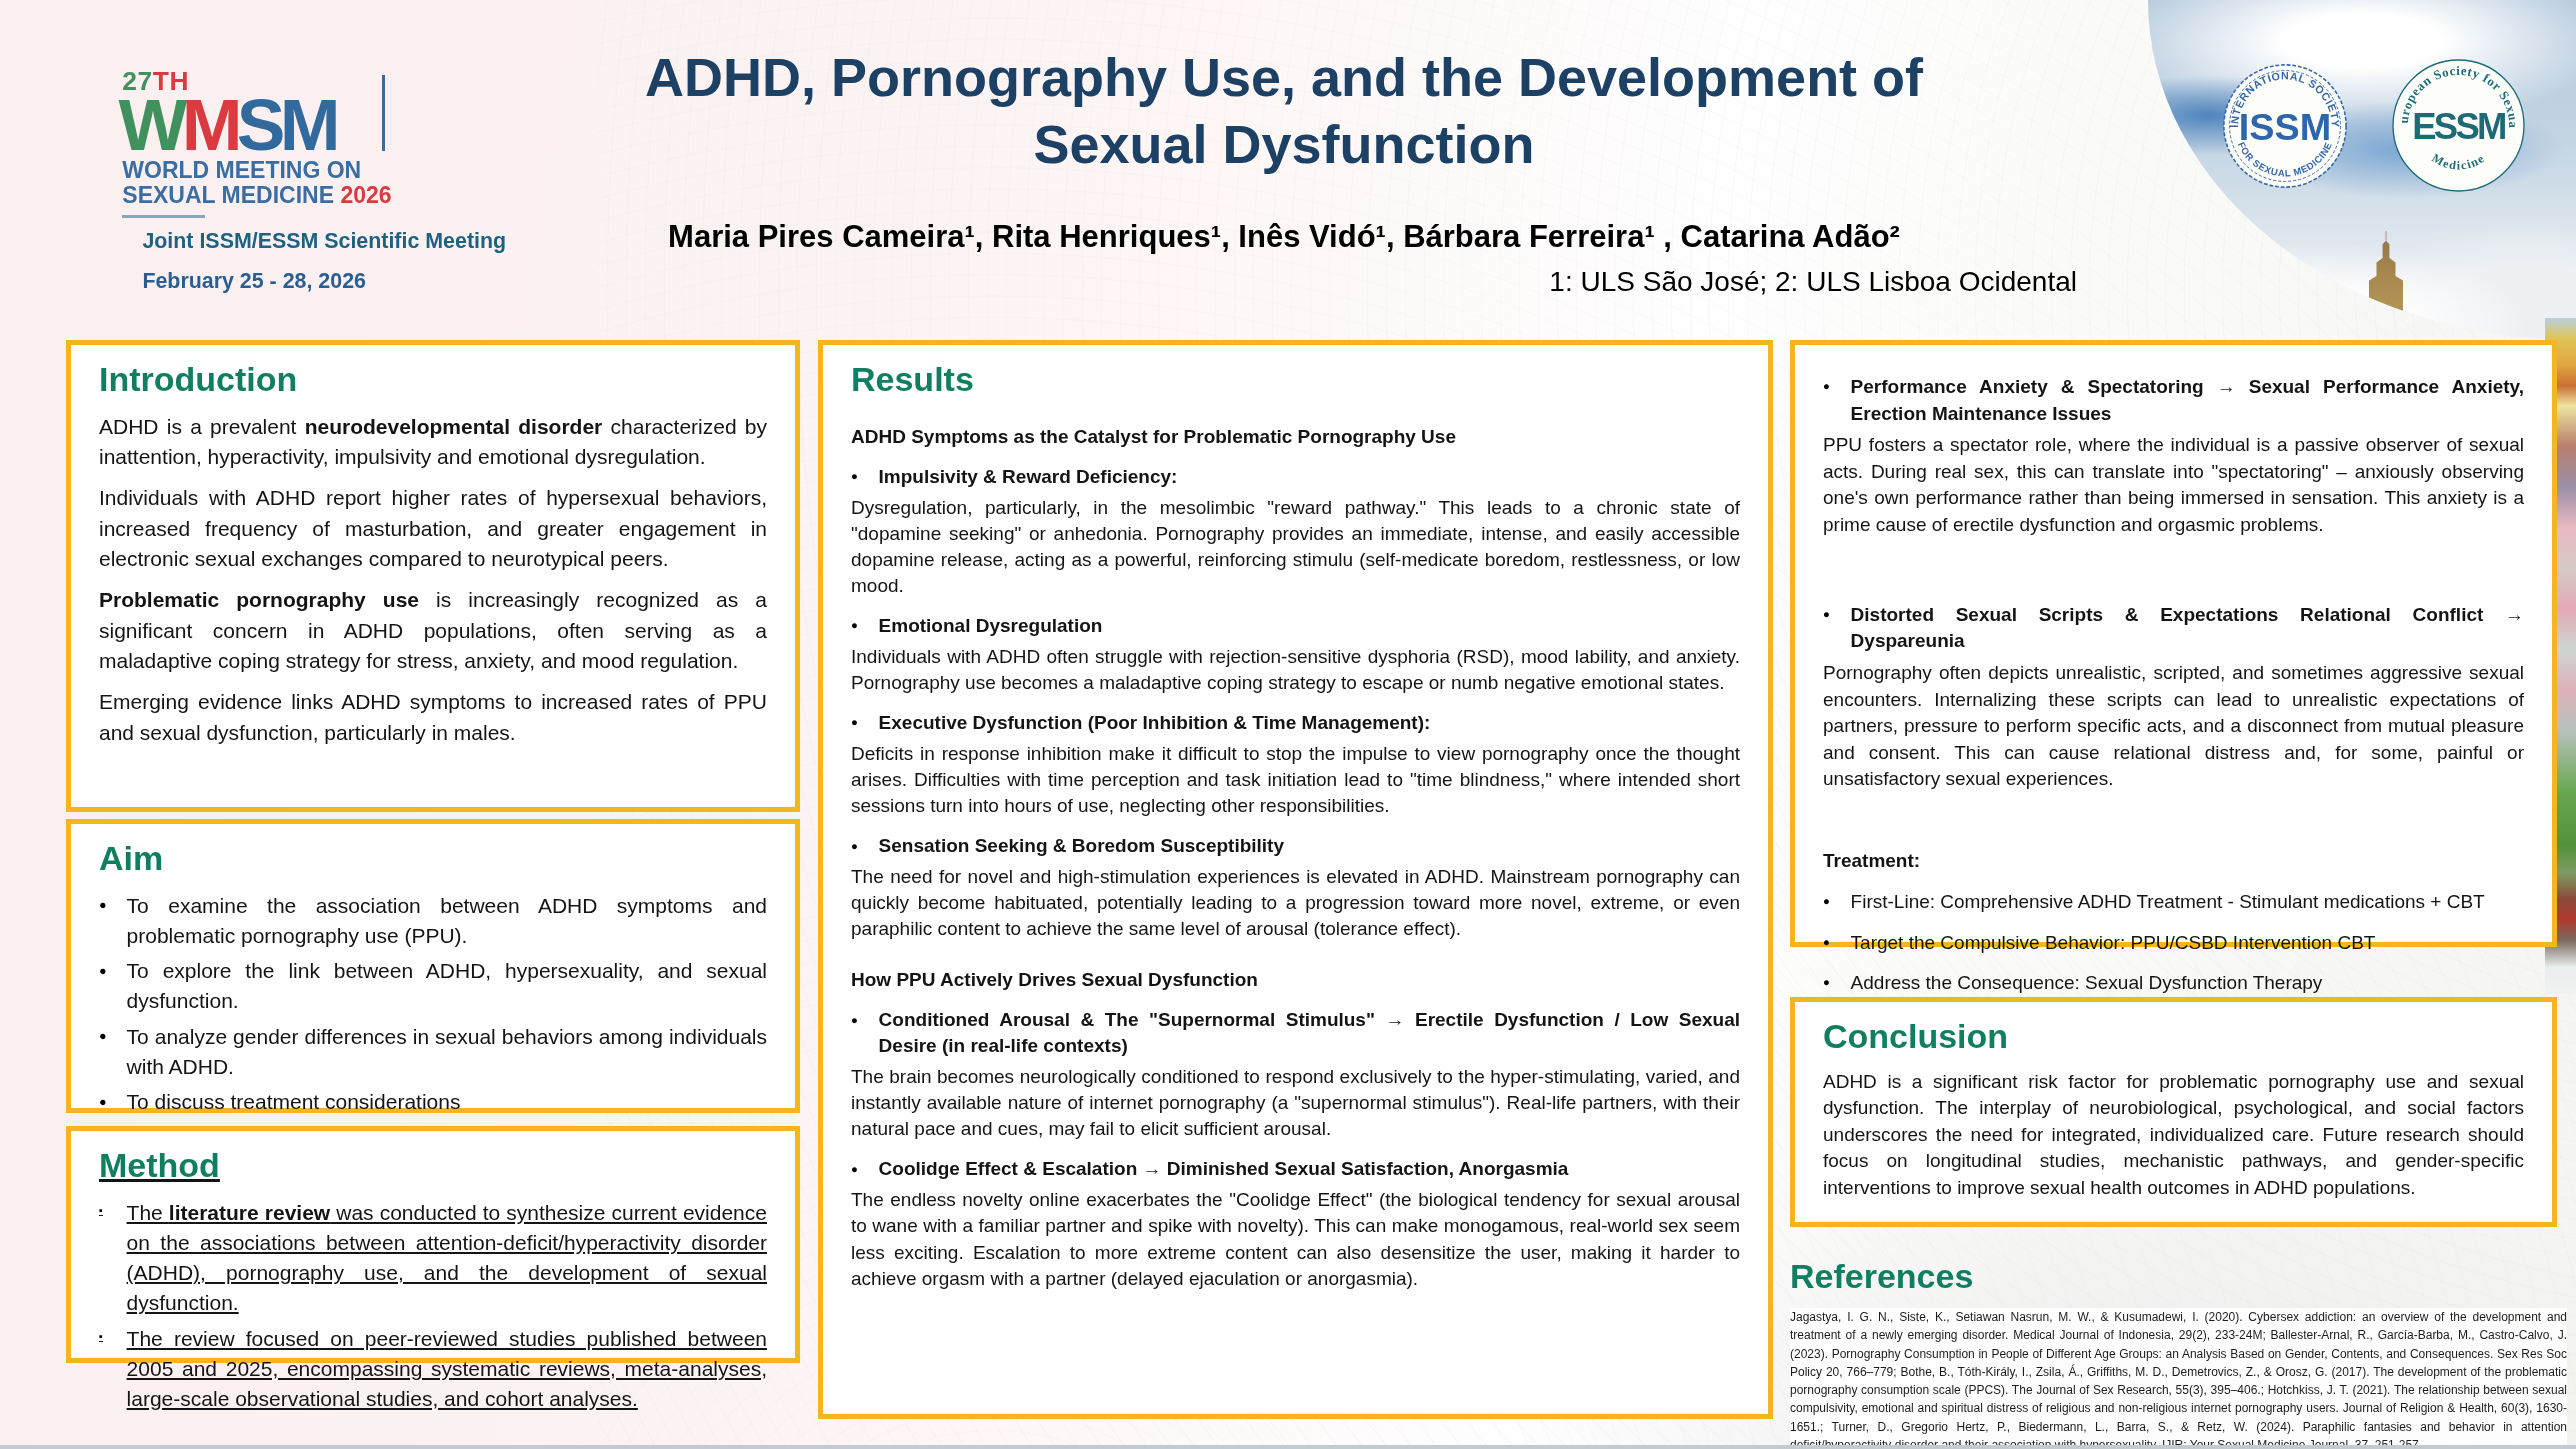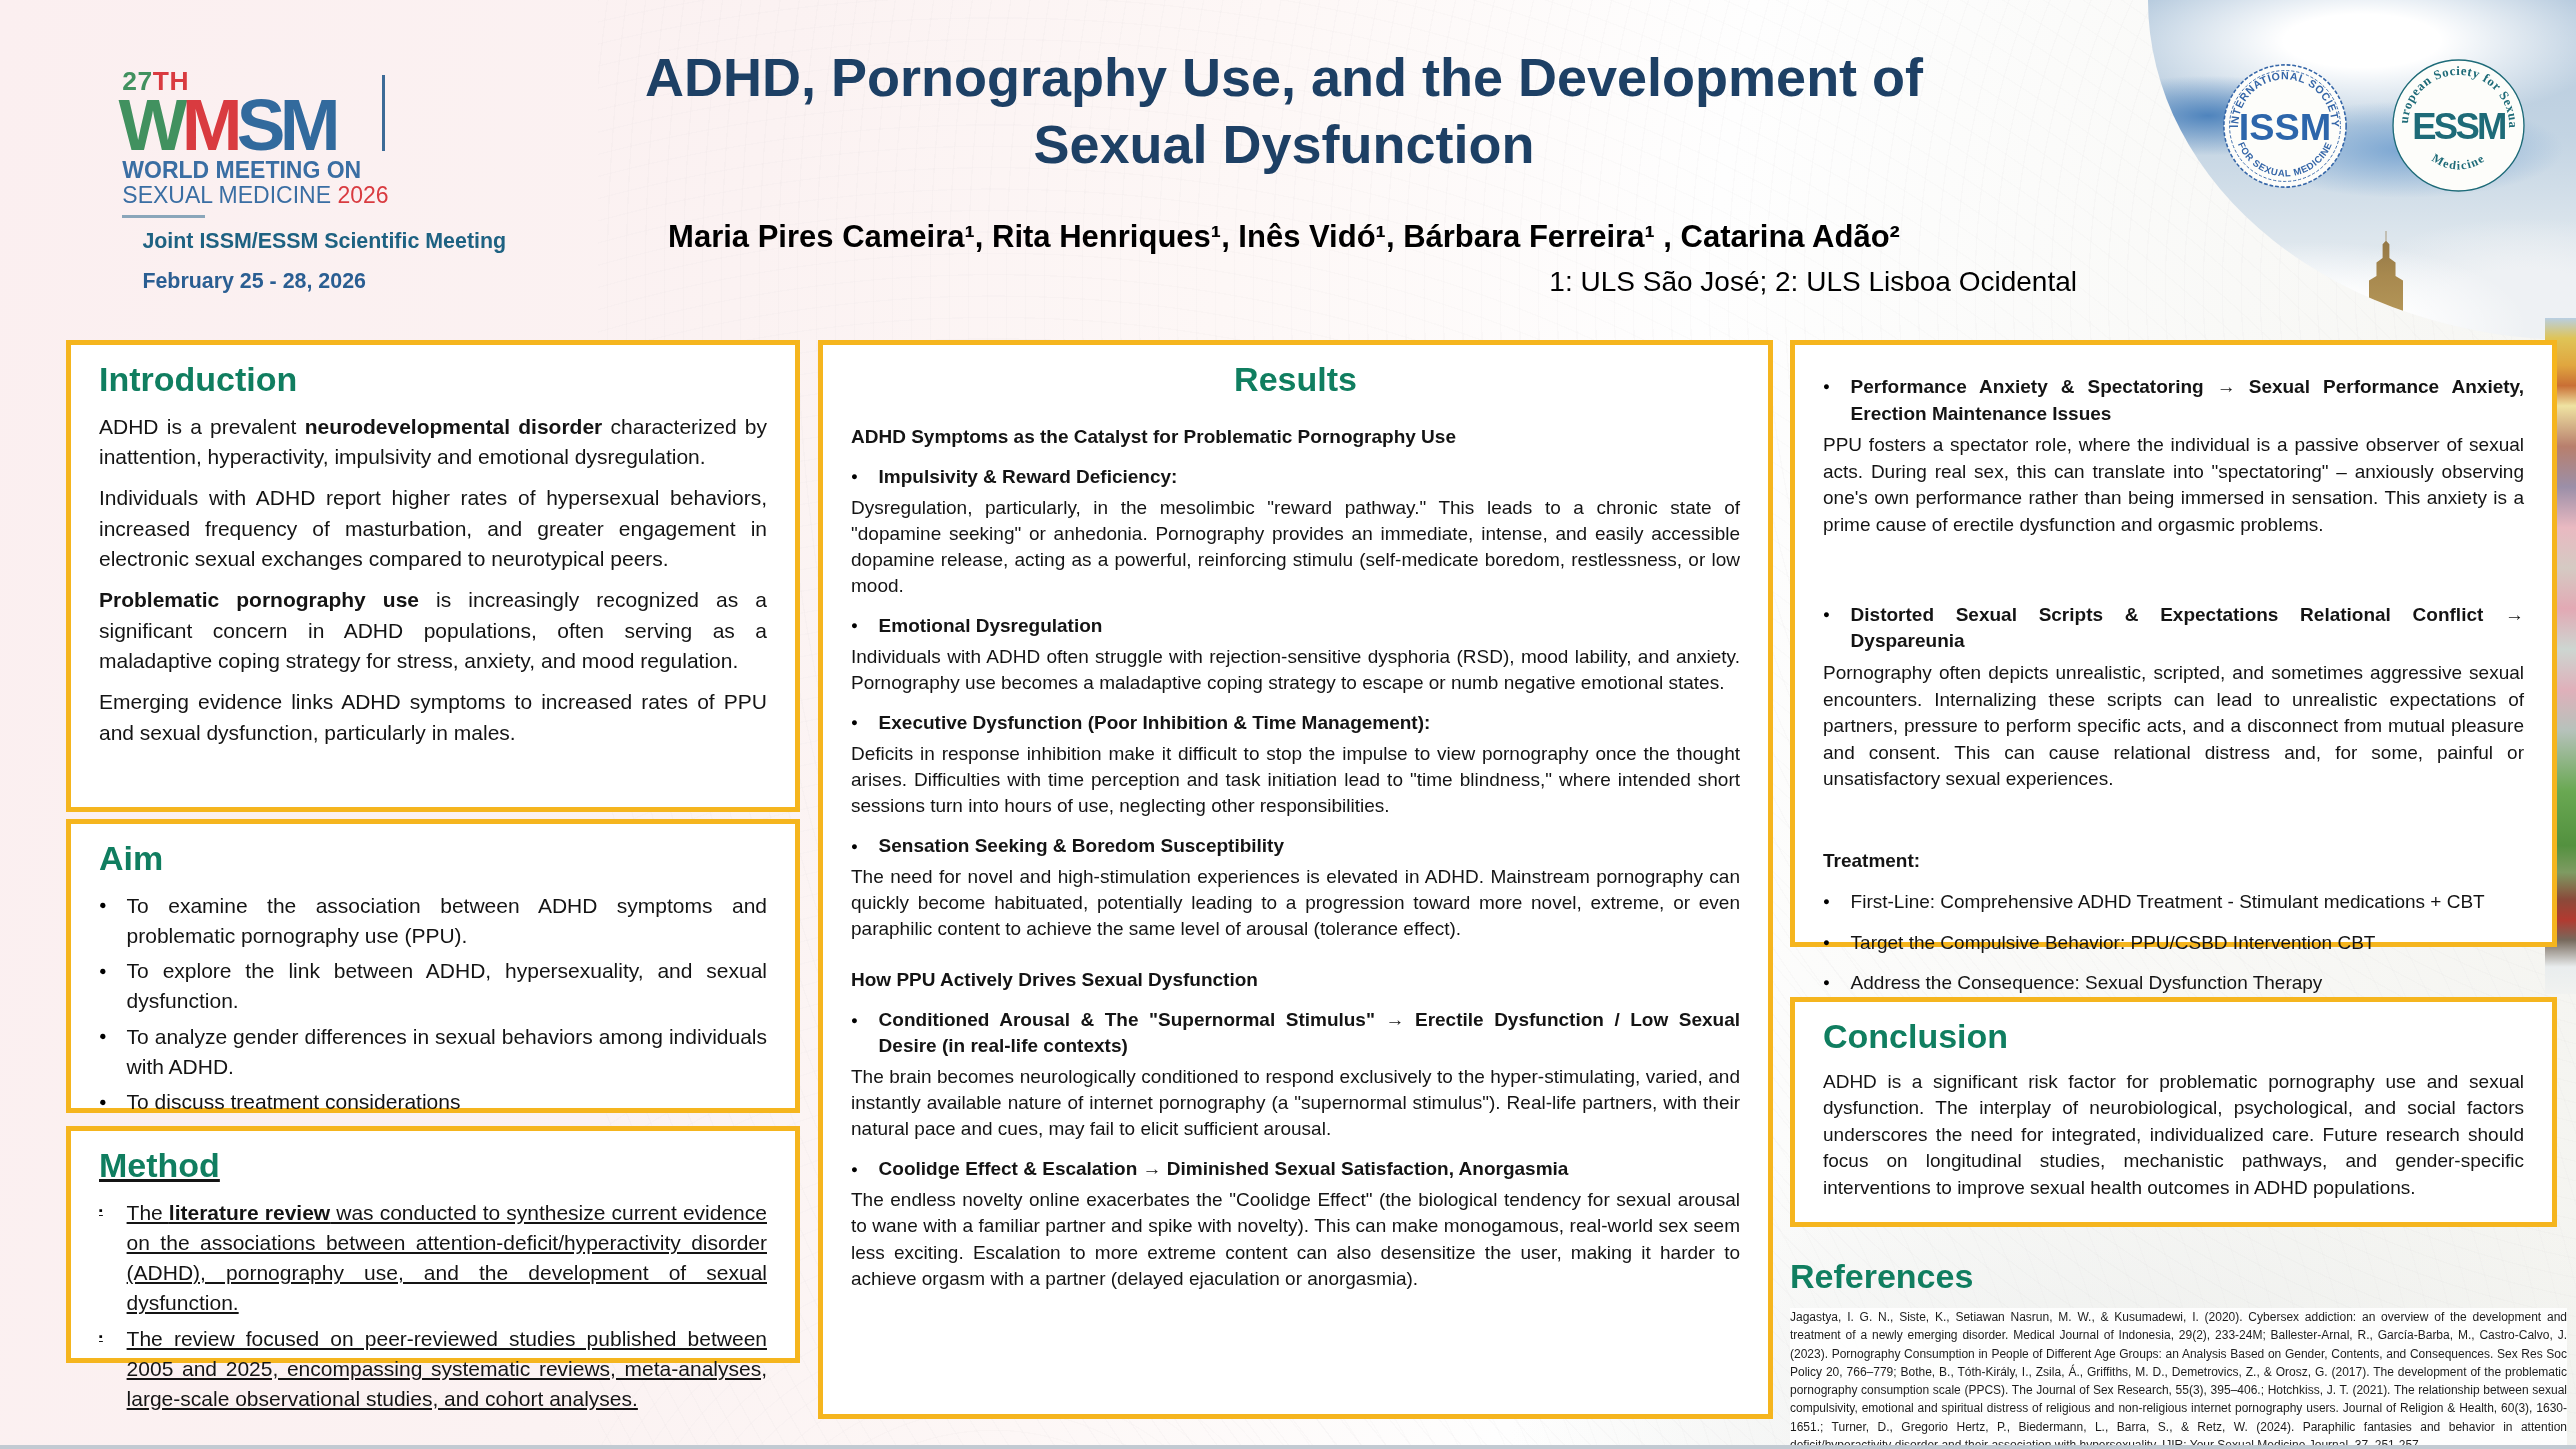--- a/index.html
+++ b/index.html
@@ -32,21 +32,21 @@
   .org-logo{position:absolute;}
   .org-logo.issm{left:74px;top:63px;width:126px;height:126px;}
   .org-logo.essm{left:243px;top:58px;width:135px;height:135px;}
 
   
   .wm-logo{position:absolute;left:116px;top:50px;width:403px;height:252px;}
   .wm-logo .l27{position:absolute;left:6.3px;top:17.6px;font-size:26.4px;font-weight:800;letter-spacing:0.6px;line-height:1;}
   .wm-logo .wmsm{position:absolute;left:2.5px;top:38px;font-size:73px;font-weight:800;letter-spacing:-5.7px;line-height:1;}
   .wm-logo .vline{position:absolute;left:266px;top:25px;width:3.1px;height:76px;background:#3c6b97;}
   .wm-logo .sub1{position:absolute;left:6.3px;top:109px;font-size:23px;font-weight:800;color:#3a6ea3;line-height:1;}
-  .wm-logo .sub2{position:absolute;left:6.3px;top:134px;font-size:23px;font-weight:400;color:#3a6ea3;line-height:1;}
+  .wm-logo .sub2{position:absolute;left:6.3px;top:134px;font-size:23px;font-weight:700;color:#3a6ea3;line-height:1;}
   .wm-logo .hline{position:absolute;left:6.3px;top:165px;width:83px;height:2.5px;background:#8aa6ba;}
   .wm-logo .meeting{position:absolute;left:26.4px;top:181px;font-size:21.4px;font-weight:800;color:#1e6282;line-height:1;}
   .wm-logo .dates{position:absolute;left:26.4px;top:221px;font-size:21.4px;font-weight:800;color:#2a5e92;line-height:1;}
   .g{color:#41915f;} .r{color:#d93b40;} .b{color:#326a9d;}
 
   .title-block{position:absolute;left:491px;top:33px;width:1586px;text-align:center;}
   .main-title{font-size:54px;font-weight:800;color:#1d4065;line-height:1.24;margin:11px;}
   .authors{margin-top:40px;font-size:31px;font-weight:700;color:#000;line-height:1.2;}
   .affiliations{margin-top:10px;font-size:28px;color:#000;line-height:1.2;text-align:right;}
 
@@ -61,21 +61,21 @@
   .blk.bullet{display:flex;gap:12.6px;margin:14px 0 5px;}
   .blk.bullet .mk{flex:0 0 15px;font-size:0.60em;padding-top:0.46em;color:#000;}
   .blk.bullet.sq .mk{font-size:0.52em;padding-top:0.52em;}
   .blk.bullet .tx{flex:1 1 auto;}
   .blk.bullet.bold .tx{font-weight:700;}
   b{font-weight:700;}
 
   .col-left{font-size:21px;line-height:1.44;}
   .col-left .blk.bullet{margin:5px 0 5px;}
   .col-mid{font-size:19px;line-height:1.37;}
-  .col-mid .hd{margin-bottom:21.4px;text-align:center;}
+  .col-mid .hd{margin-bottom:21.4px;}
   .col-right{font-size:19px;line-height:1.40;}
   #box-intro{overflow:hidden;}
   #box-results{overflow:hidden;}
   #box-right-top{overflow:visible;} 
 
   .refs-block{position:absolute;left:1790px;top:1257px;width:777px;}
   .refs-block .hd{margin-bottom:8.8px;}
   .refs-text{font-size:12px;line-height:1.52;text-align:justify;background:rgba(255,255,255,0.85);color:#1c1c1c;}
 
   .edge-photo{position:absolute;right:0;top:318px;width:31px;height:676px;

